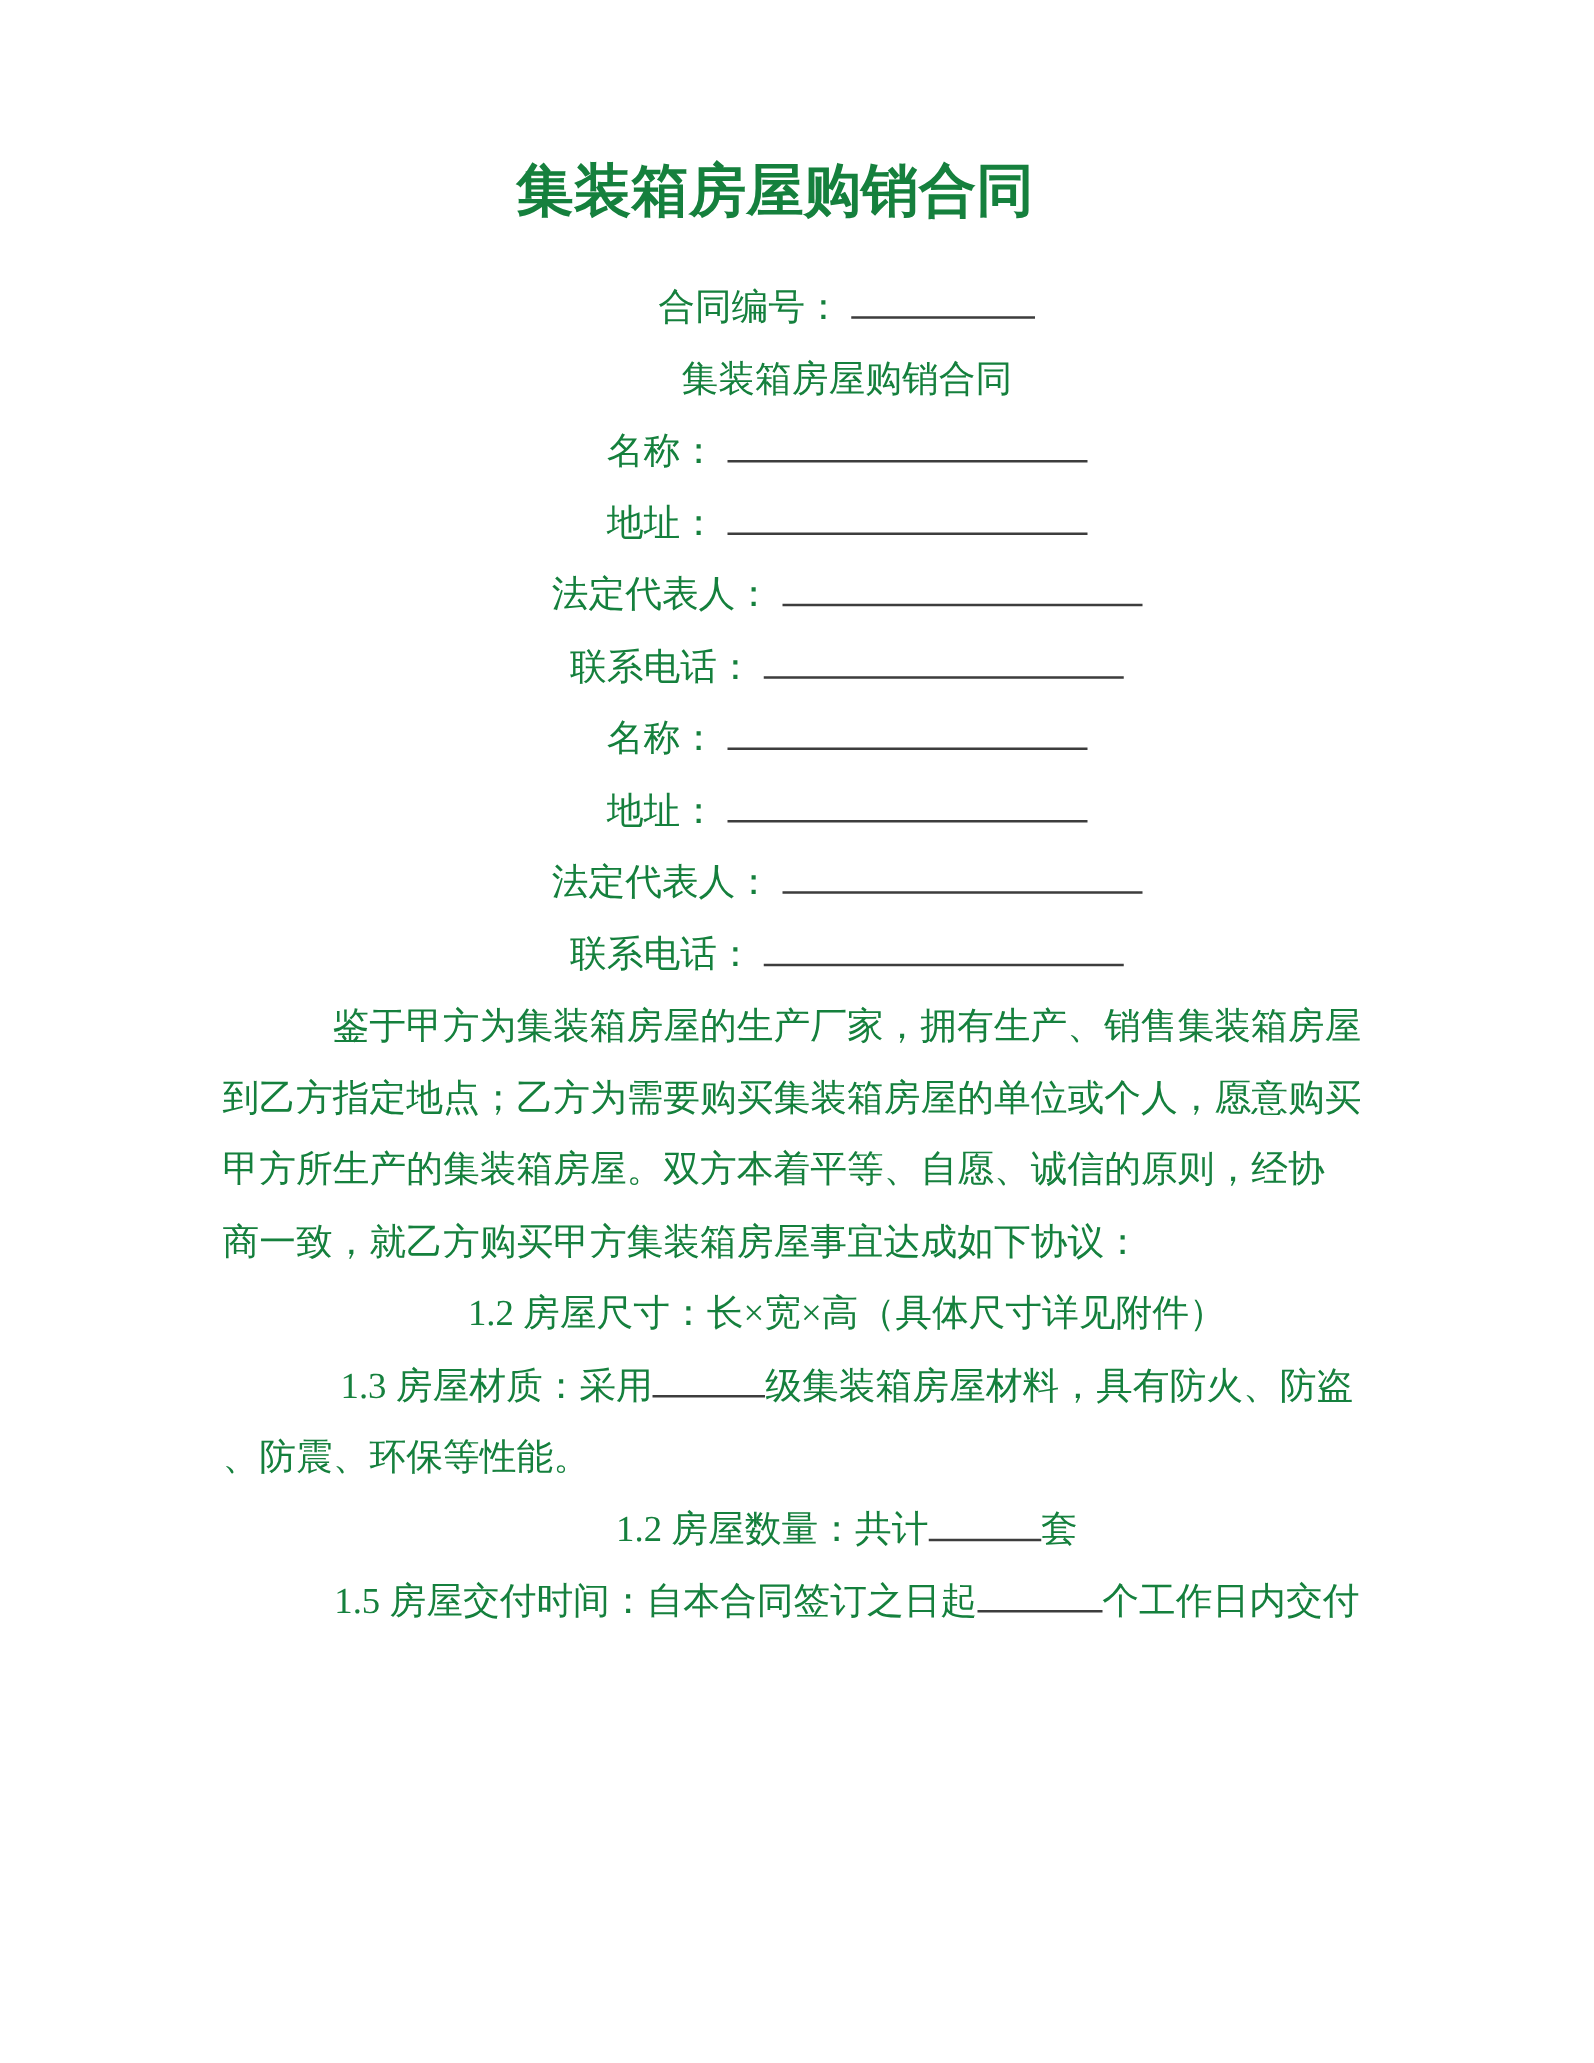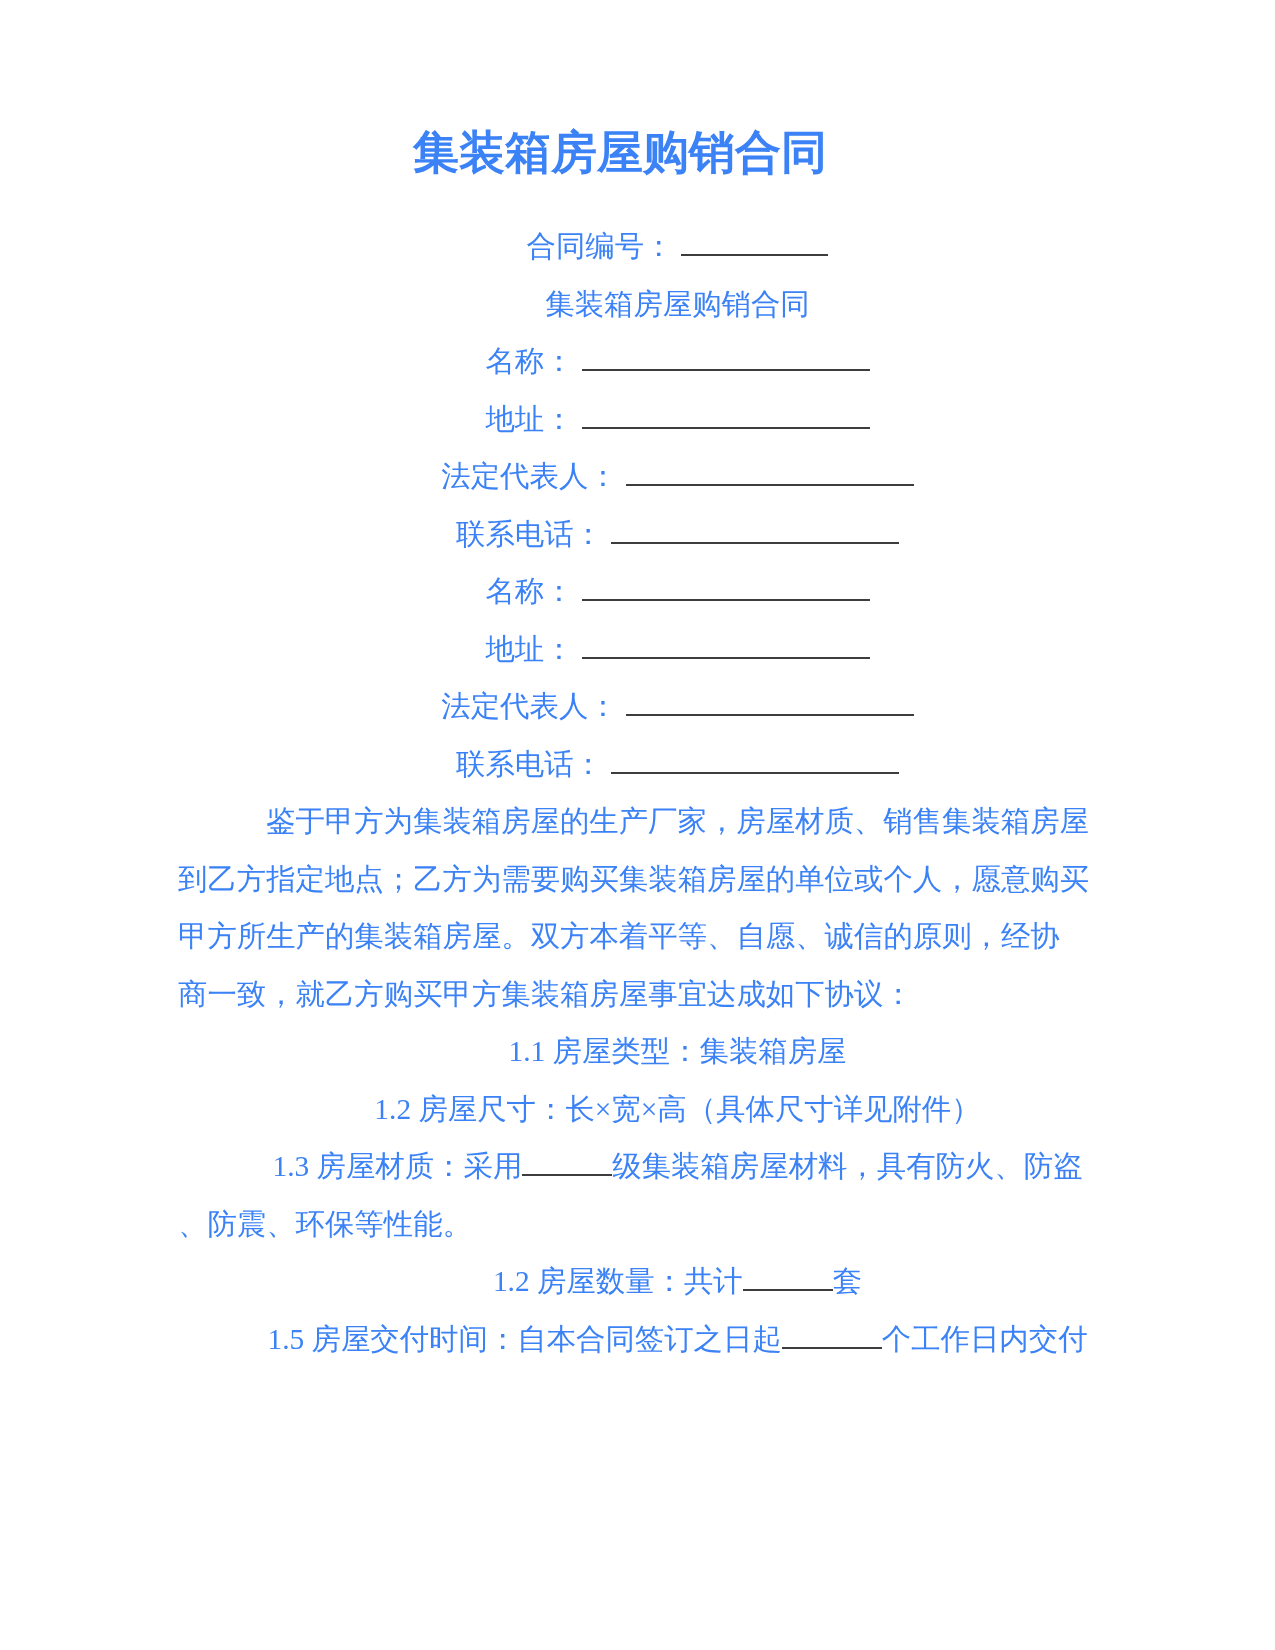--- a/index.html
+++ b/index.html
@@ -1,20 +1,20 @@
 <!DOCTYPE html>
 <html><head>
 <meta charset="utf-8">
 <style>
   html,body { margin:0; padding:0; background:#ffffff; }
   .page {
     position:relative;
     width:1275px; height:1650px;
     background:#ffffff;
-    color:#3b82f6;
+    color:#15803d;
     font-family:"Liberation Serif","DejaVu Serif",serif;
     overflow:hidden;
   }
   .content { padding:115px 0 0 178px; width:940px; }
   .doc-title {
     width:884px;
     font-size:46px; font-weight:700;
     line-height:75px;
     text-align:center;
     margin:0 0 28px 0;
@@ -74,27 +74,26 @@
     <div class="line indent">
       <span>地址：</span><span class="blank b-long gap"></span>
     </div>
     <div class="line indent">
       <span>法定代表人：</span><span class="blank b-long gap"></span>
     </div>
     <div class="line indent">
       <span>联系电话：</span><span class="blank b-long gap"></span>
     </div>
 
-    <div class="line indent">鉴于甲方为集装箱房屋的生产厂家，房屋材质、销售集装箱房屋</div>
+    <div class="line indent">鉴于甲方为集装箱房屋的生产厂家，拥有生产、销售集装箱房屋</div>
     <div class="line">到乙方指定地点；乙方为需要购买集装箱房屋的单位或个人，愿意购买</div>
     <div class="line">甲方所生产的集装箱房屋。双方本着平等、自愿、诚信的原则，经协</div>
     <div class="line">商一致，就乙方购买甲方集装箱房屋事宜达成如下协议：</div>
 
 
-    <div class="line indent">1.1 房屋类型：集装箱房屋</div>
 
     <div class="line indent">1.2 房屋尺寸：长×宽×高（具体尺寸详见附件）</div>
 
     <div class="line indent">
       <span>1.3 房屋材质：采用</span><span class="blank b-item"></span><span>级集装箱房屋材料，具有防火、防盗</span>
     </div>
     <div class="line">、防震、环保等性能。</div>
 
     <div class="line indent">
       <span>1.2 房屋数量：共计</span><span class="blank b-item"></span><span>套</span>

